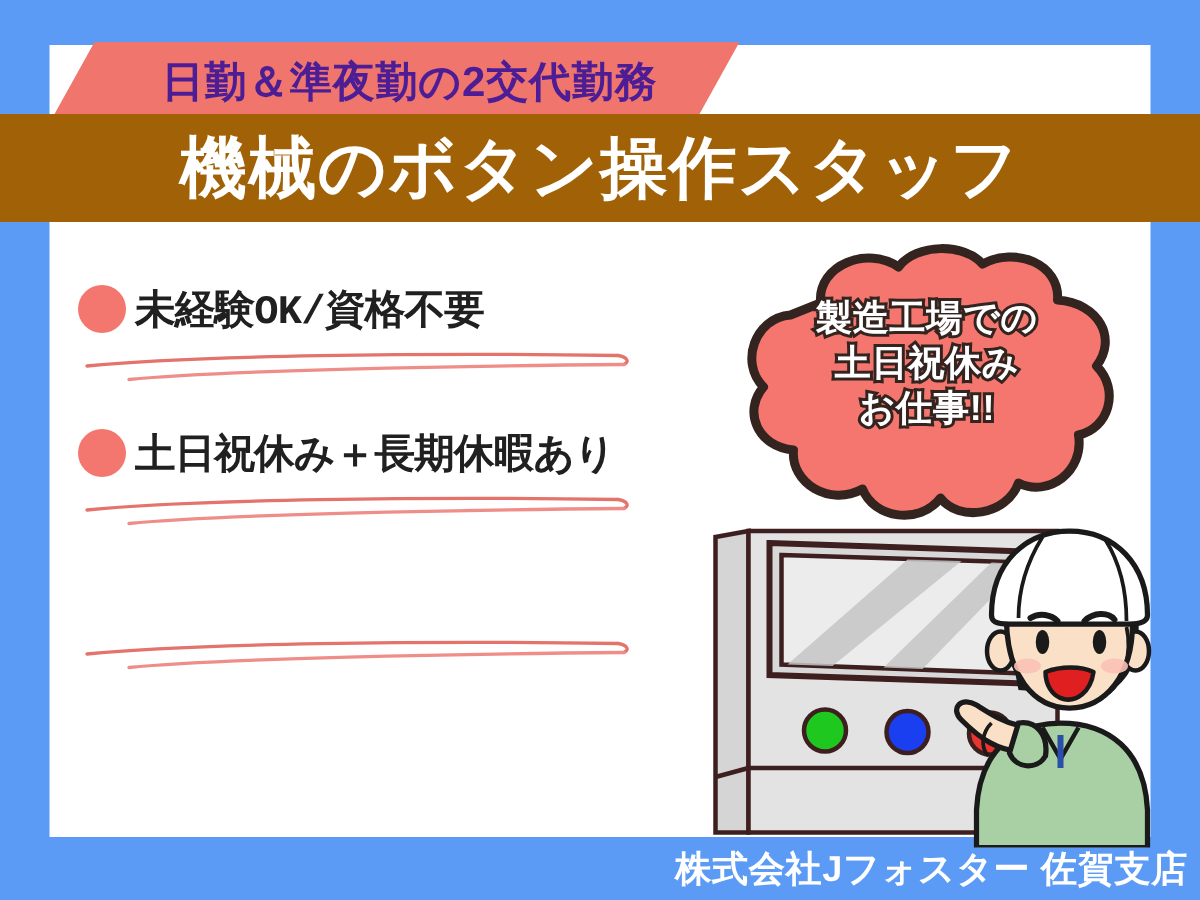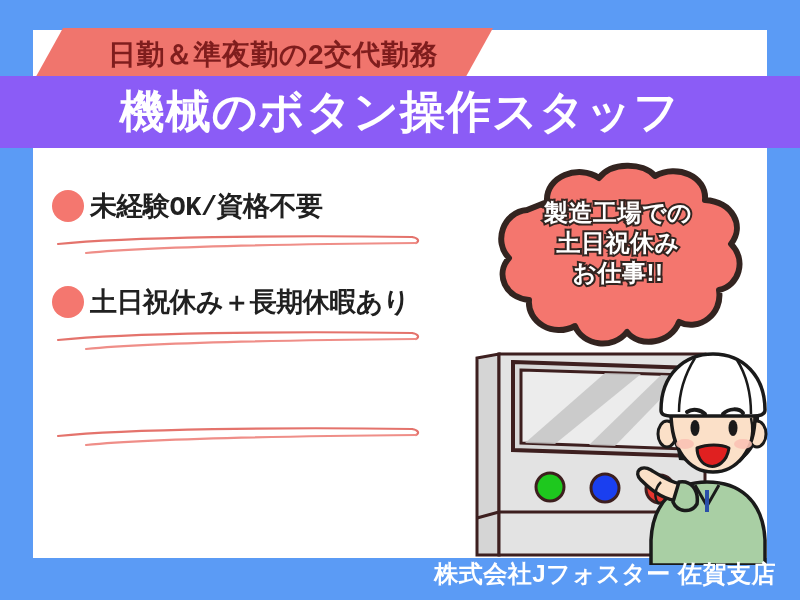--- a/index.html
+++ b/index.html
@@ -40,35 +40,35 @@
   }
   .ribbon-label {
     position: absolute;
     left: 0; top: 0;
     width: 460px; height: 54px;
     display: flex;
     align-items: center;
     justify-content: center;
     padding-left: 20px;
     box-sizing: border-box;
-    color: #7f1d1d;
+    color: #4c1d95;
     font-size: 28px;
     font-weight: bold;
     letter-spacing: 0.5px;
     white-space: nowrap;
   }
 
   
   .title-band {
     position: absolute;
     left: 0;
     top: 76px;
     width: 800px;
     height: 72px;
-    background: #8b5cf6;
+    background: #a16207;
     z-index: 5;
     display: flex;
     align-items: center;
     justify-content: center;
   }
   .title-text {
     color: #ffffff;
     font-size: 45px;
     font-weight: bold;
     letter-spacing: 1px;
@@ -154,22 +154,23 @@
   }
 
   
   .footer {
     position: absolute;
     left: 0;
     bottom: 0;
     width: 800px;
     height: 42px;
     display: flex;
+    align-items: center;
     justify-content: flex-end;
-    padding-right: 24px;
+    padding-right: 8px;
     box-sizing: border-box;
     z-index: 9;
   }
   .footer-text {
     color: #ffffff;
     font-size: 24px;
     font-weight: bold;
     letter-spacing: 0.5px;
     white-space: nowrap;
   }

